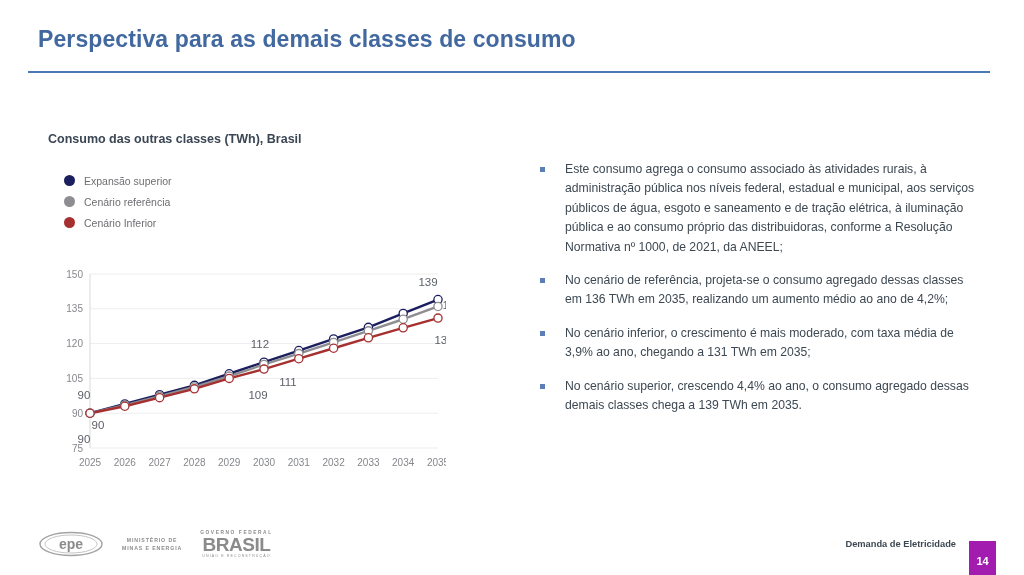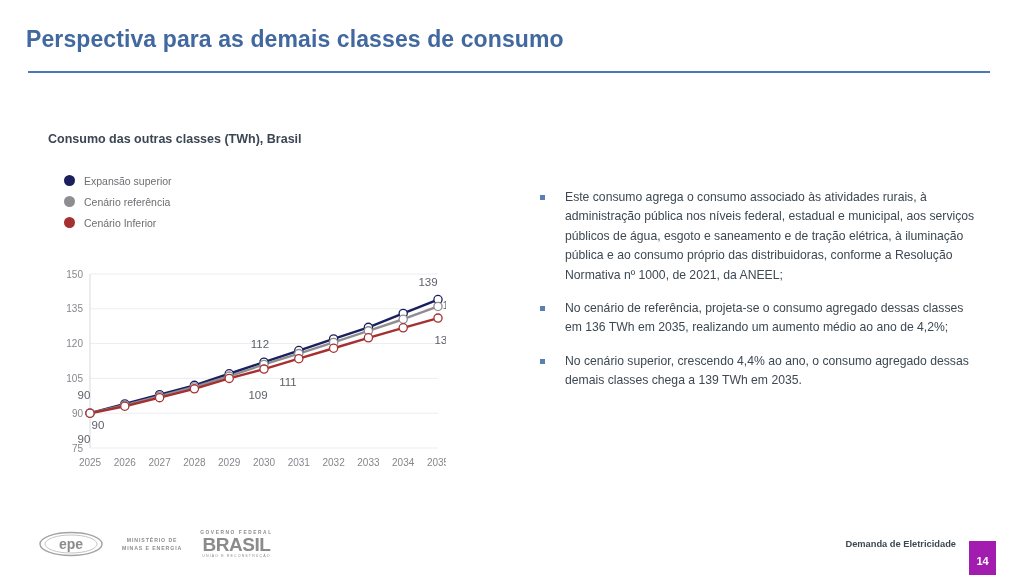--- a/index.html
+++ b/index.html
@@ -12,21 +12,21 @@
     height: 575px;
     position: relative;
     overflow: hidden;
     font-family: "Liberation Sans", sans-serif;
     color: #3d4852;
   }
 
   
   #slide-title {
     position: absolute;
-    left: 26px;
+    left: 38px;
     top: 26px;
     font-size: 23px;
     font-weight: bold;
     color: #41689f;
     letter-spacing: 0.1px;
     white-space: nowrap;
   }
   #title-rule {
     position: absolute;
     left: 28px;
@@ -88,21 +88,20 @@
     height: 220px;
   }
   #plot-svg { display: block; }
 
   
   #bullets {
     position: absolute;
     left: 540px;
     top: 160px;
     width: 440px;
-    margin-top: 28px;
   }
   .bullet-row {
     display: flex;
     margin-bottom: 14px;
   }
   .bullet-marker {
     flex: 0 0 auto;
     width: 5px;
     height: 5px;
     background: #5b7fb4;
@@ -320,20 +319,24 @@
   <div class="bullet-row">
     <span class="bullet-marker"></span>
     <span class="bullet-text">Este consumo agrega o consumo associado às atividades rurais, à administração pública nos níveis federal, estadual e municipal, aos serviços públicos de água, esgoto e saneamento e de tração elétrica, à iluminação pública e ao consumo próprio das distribuidoras, conforme a Resolução Normativa nº 1000, de 2021, da ANEEL;</span>
   </div>
   <div class="bullet-row">
     <span class="bullet-marker"></span>
     <span class="bullet-text">No cenário de referência, projeta-se o consumo agregado dessas classes em 136 TWh em 2035, realizando um aumento médio ao ano de 4,2%;</span>
   </div>
   <div class="bullet-row">
     <span class="bullet-marker"></span>
+    <span class="bullet-text">No cenário inferior, o crescimento é mais moderado, com taxa média de 3,9% ao ano, chegando a 131 TWh em 2035;</span>
+  </div>
+  <div class="bullet-row">
+    <span class="bullet-marker"></span>
     <span class="bullet-text">No cenário superior, crescendo 4,4% ao ano, o consumo agregado dessas demais classes chega a 139 TWh em 2035.</span>
   </div>
 </div>
 
 <div id="footer-logos">
   <svg id="epe-logo" width="66" height="26" viewBox="0 0 66 26">
     <ellipse cx="33" cy="13" rx="31" ry="11.5" fill="none" stroke="#8a8a8e" stroke-width="1.4"></ellipse>
     <ellipse cx="33" cy="13" rx="26" ry="9" fill="none" stroke="#b4b4b8" stroke-width="1"></ellipse>
     <text x="33" y="17.5" text-anchor="middle" font-family="Liberation Sans, sans-serif" font-size="14" font-weight="bold" fill="#6b6b6f">epe</text>
   </svg>

